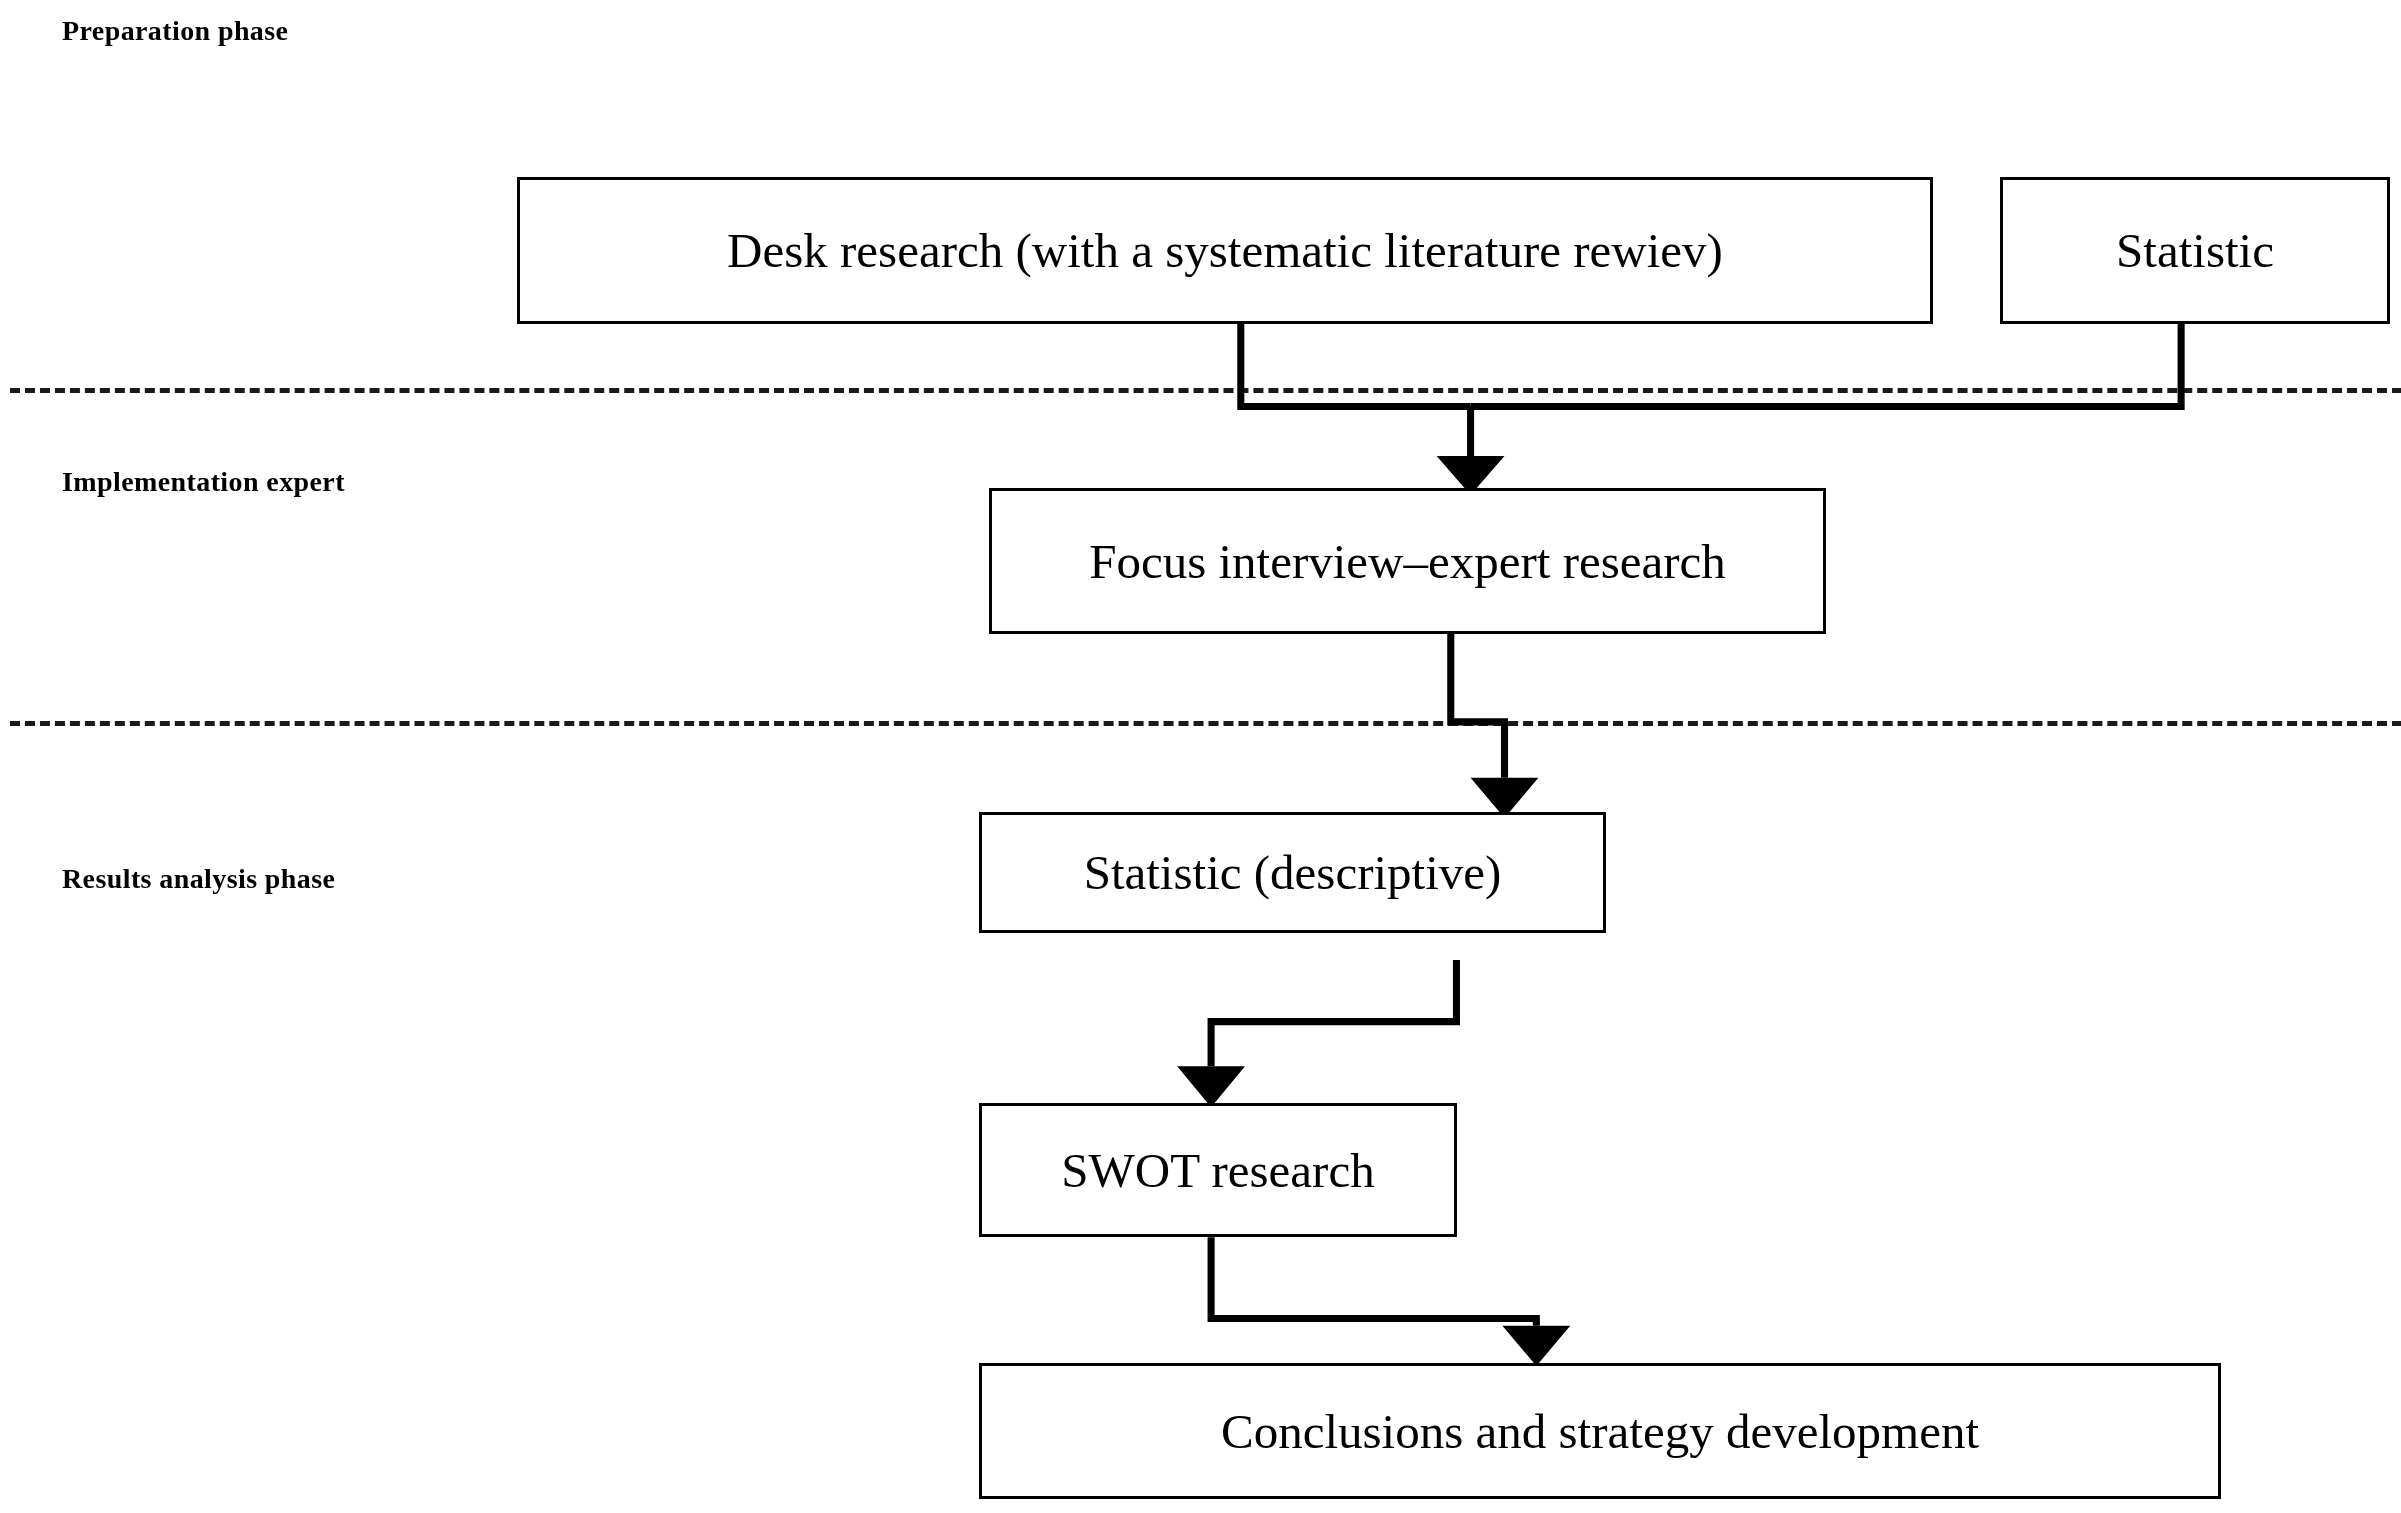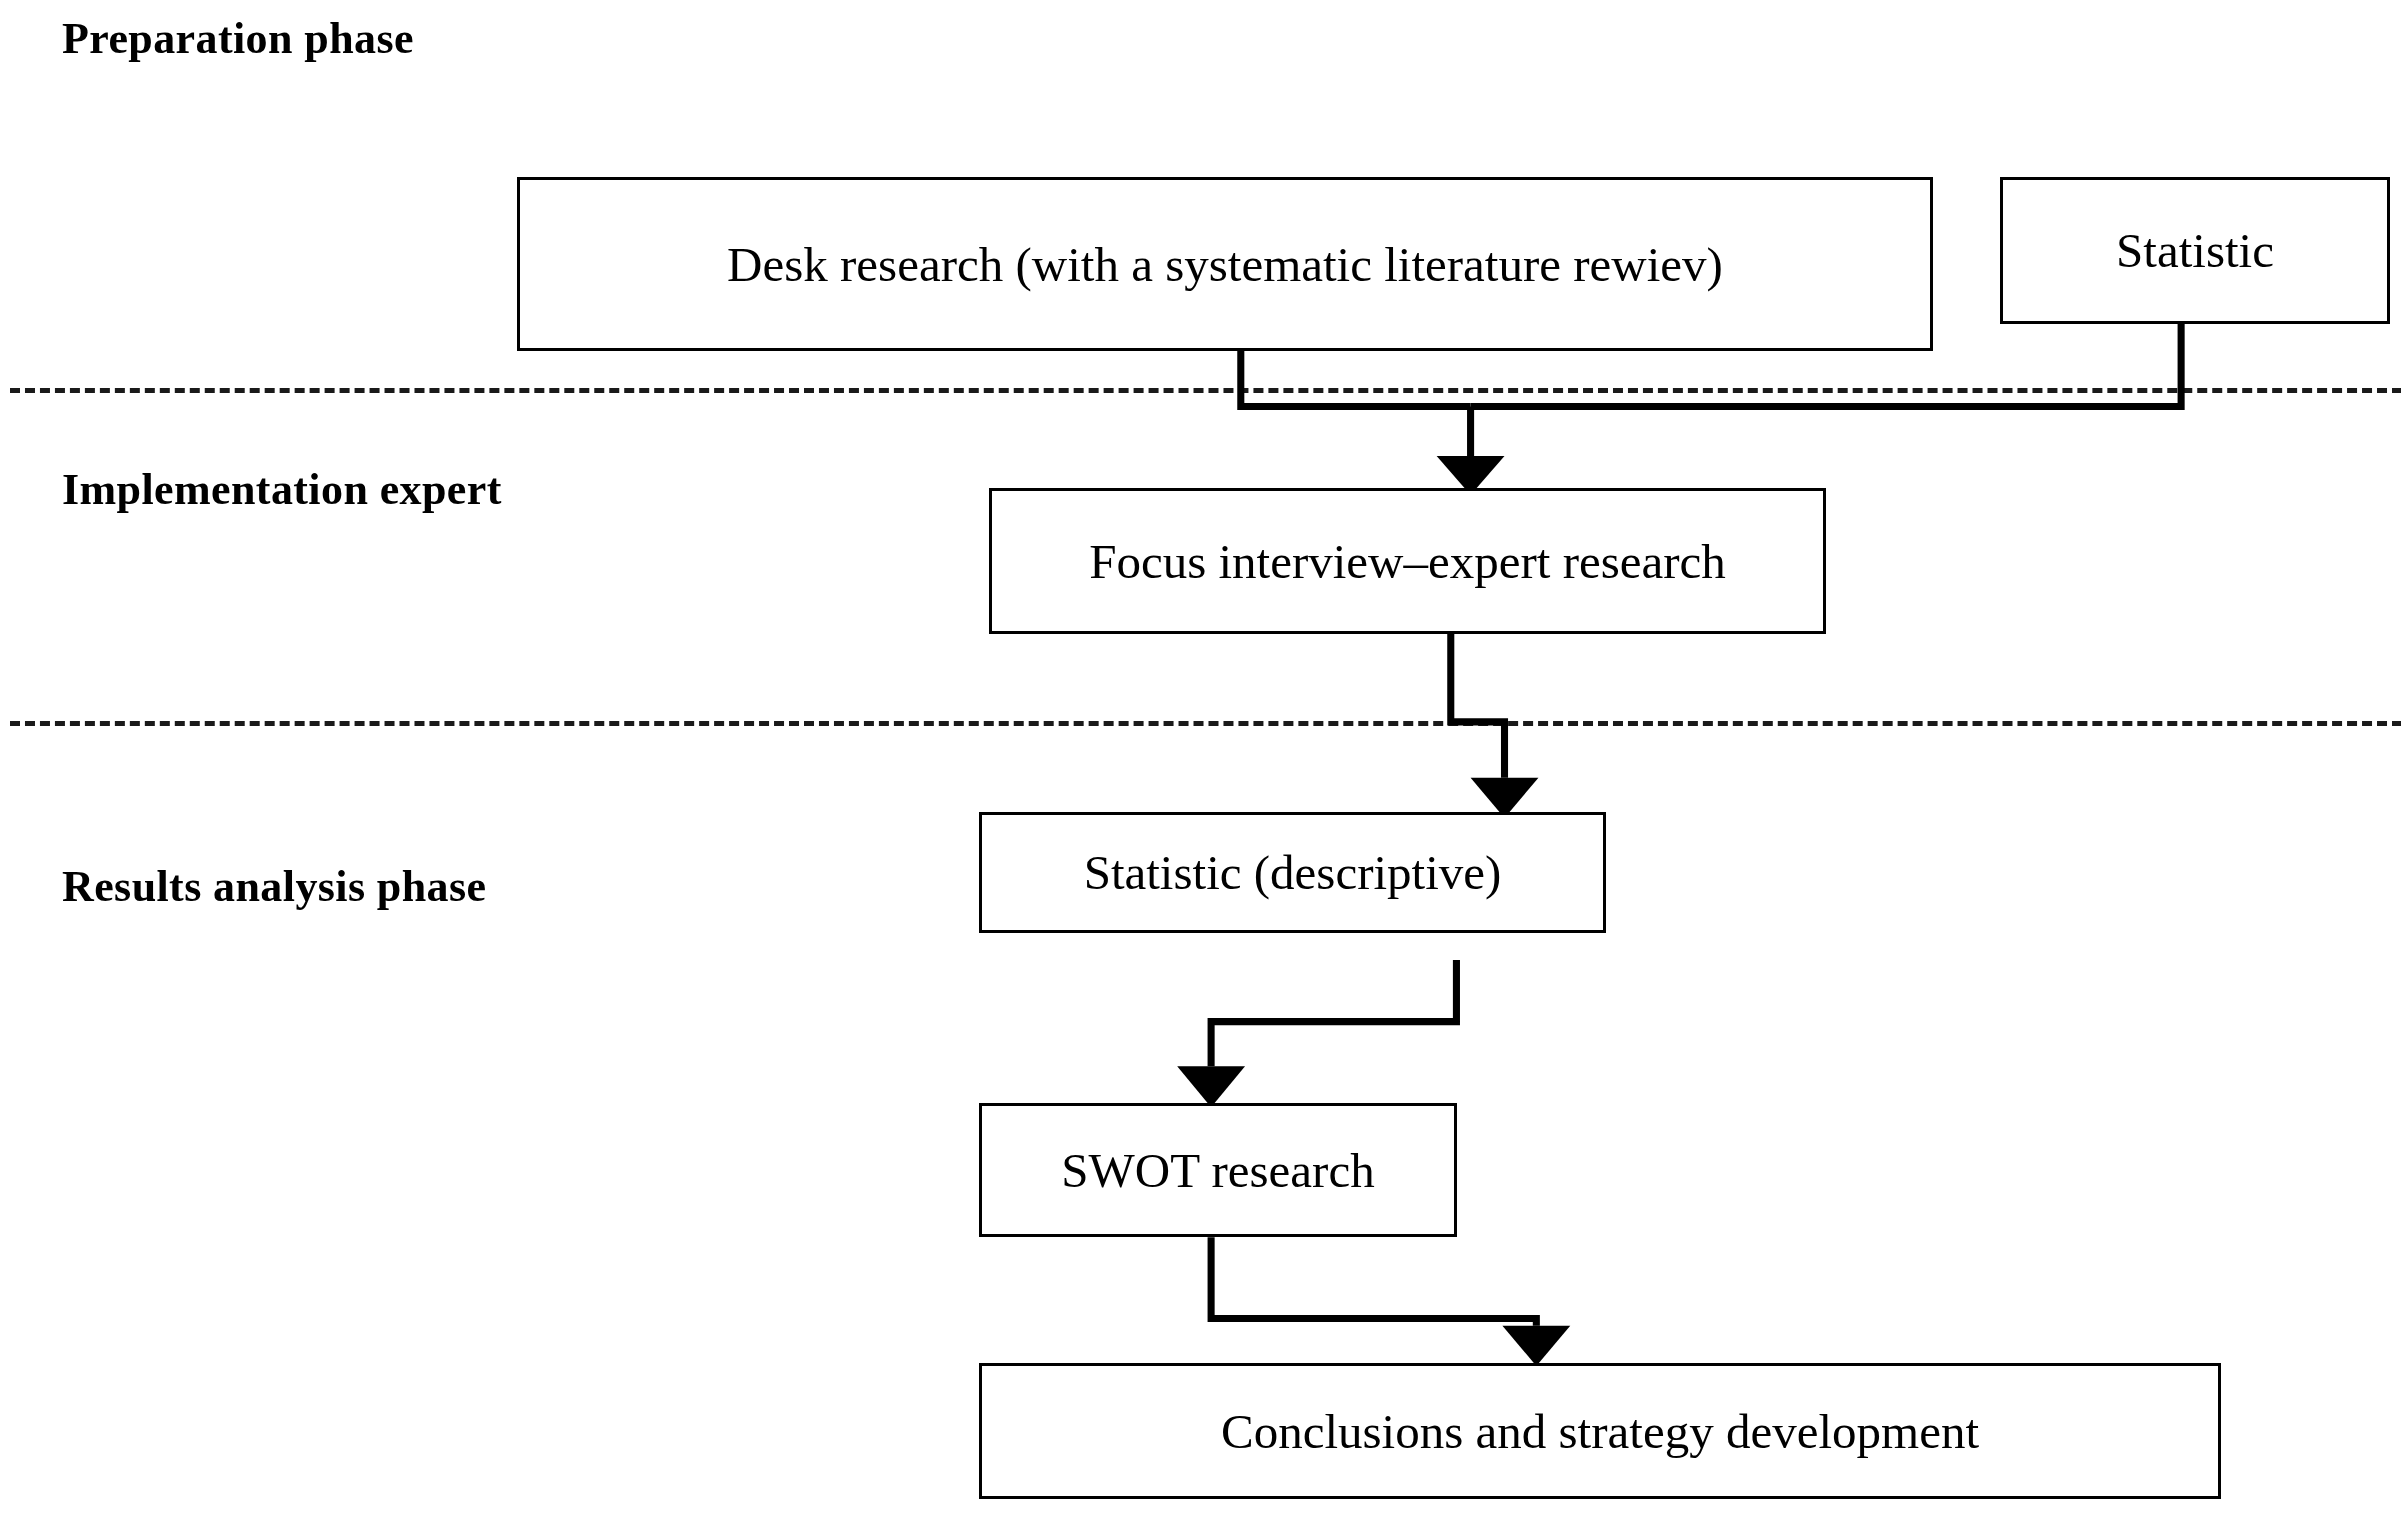--- a/index.html
+++ b/index.html
@@ -12,21 +12,21 @@
     position: relative;
     width: 2401px;
     height: 1513px;
     background: #ffffff;
     font-family: "Liberation Serif", "DejaVu Serif", serif;
     overflow: hidden;
   }
   .phase-label {
     position: absolute;
     font-weight: bold;
-    font-size: 44px;
+    font-size: 28px;
     line-height: 1.05;
     color: #000000;
     white-space: nowrap;
     letter-spacing: 0.4px;
   }
   .node-box {
     position: absolute;
     box-sizing: border-box;
     border: 3.5px solid #000000;
     background: #ffffff;
@@ -106,21 +106,21 @@
       <polygon class="arrowhead" points="1665,1508 1761,1508 1713,1566"></polygon>
     </g>
 
     <g>
       <path d="M 1713 1750 L 1713 1865 L 2173 1865 L 2173 1875"></path>
       <polygon class="arrowhead" points="2125,1875 2221,1875 2173,1932"></polygon>
     </g>
 
   </svg>
 
-  <div class="node-box" style="left:517px; top:177px; width:1416px; height:174px;">
+  <div class="node-box" style="left:517px; top:177px; width:1416px; height:147px;">
     <span class="node-label">Desk research (with a systematic literature rewiev)</span>
   </div>
 
   <div class="node-box" style="left:2000px; top:177px; width:390px; height:147px;">
     <span class="node-label">Statistic</span>
   </div>
 
   <div class="node-box" style="left:989px; top:488px; width:837px; height:146px;">
     <span class="node-label">Focus interview–expert research</span>
   </div>

